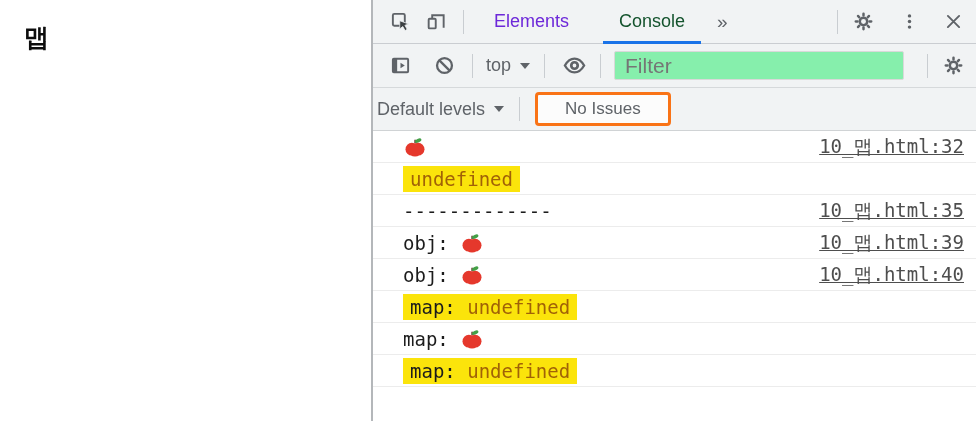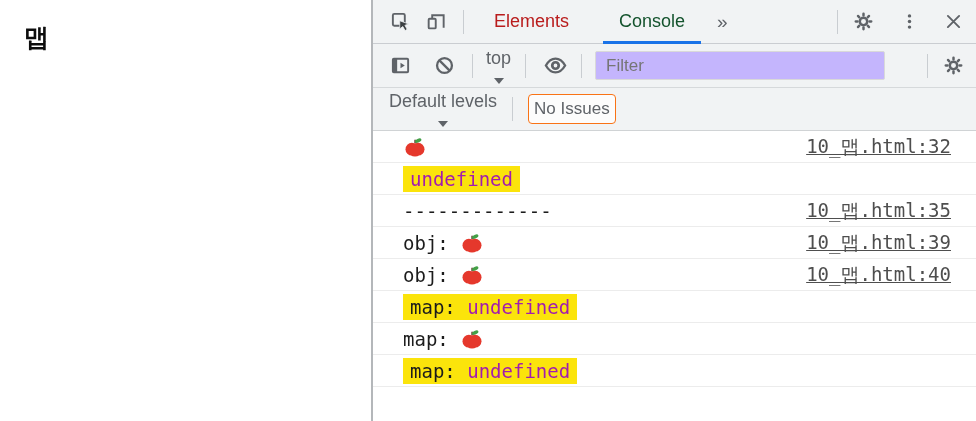--- a/index.html
+++ b/index.html
@@ -24,54 +24,54 @@
   .toolbar{height:43px;border-bottom:1px solid #d6d9db;}
   .levelsbar{height:42px;border-bottom:1px solid #d0d3d5;}
   .vdiv{width:1px;height:24px;background:#c9cdd1;flex:none;}
   .spacer{flex:1;}
   .icon-btn{
     display:flex;align-items:center;justify-content:center;
     width:30px;height:30px;flex:none;cursor:pointer;border-radius:2px;
   }
   .icon-btn svg{display:block;}
   .tab{
-    font-size:18px;color:#b91c1c;padding:0 18px;height:100%;
+    font-size:18px;color:#6d28d9;padding:0 18px;height:100%;
     display:flex;align-items:center;position:relative;cursor:pointer;white-space:nowrap;
   }
   .tab.active{color:#14532d;}
   .tab.active::after{
     content:"";position:absolute;left:2px;right:2px;bottom:-1px;height:3px;
     background:#1a73e8;
   }
   .more-tabs{font-size:19px;color:#5f6368;padding:0 14px;cursor:pointer;}
   .dd{
     display:flex;align-items:center;gap:9px;color:#5f6368;font-size:18px;
-    cursor:pointer;white-space:nowrap;flex-direction:column;
+    cursor:pointer;white-space:nowrap;
   }
   .filter-input{
-    width:268px;height:27px;border:1px solid #d9d9d9;background:#c4b5fd;
-    font-family:"Liberation Sans", sans-serif;font-size:17px;color:#333;
+    width:268px;height:27px;border:1px solid #d9d9d9;background:#86efac;
+    font-family:"Liberation Sans", sans-serif;font-size:21px;color:#333;
     padding:0 10px;outline:none;border-radius:2px;
   }
   .filter-input::placeholder{color:#757575;}
   .chip{
-    border:1px solid #f97316;background:#fcfcfc;border-radius:4px;
-    color:#5f6368;font-size:17px;padding:4px 5px;cursor:pointer;white-space:nowrap;
+    border:3px solid #f97316;background:#fcfcfc;border-radius:4px;
+    color:#5f6368;font-size:17px;padding:4px 27px;cursor:pointer;white-space:nowrap;
   }
   
   .console-rows{flex:1;background:#fff;overflow:hidden;font-family:"DejaVu Sans Mono","Liberation Mono",monospace;}
   .crow{
     height:31px;border-bottom:1px solid #ececec;
     display:flex;align-items:center;
-    padding-left:30px;padding-right:25px;
+    padding-left:30px;padding-right:12px;
   }
   .crow .msg{flex:1;display:flex;align-items:center;white-space:pre;font-size:19px;color:#1c1c1c;min-width:0;}
   .crow .msg .hl{background:#fbe40b;padding:2px 7px;display:inline-flex;align-items:center;white-space:pre;}
   .crow .msg .undef{color:#7d7d6a;}
-  .crow .msg .hl .undef{color:#a21caf;}
+  .crow .msg .hl .undef{color:#a16207;}
   .crow .msg svg{display:block;margin:0 1px;}
   .src-link{
     font-size:19px;color:#4e4e4e;text-decoration:underline;white-space:pre;
     cursor:pointer;flex:none;
   }
 </style>
 </head>
 <body>
 
 <svg width="0" height="0" style="position:absolute">
@@ -204,21 +204,21 @@
     <div class="spacer"></div>
     <div class="vdiv"></div>
     <div class="icon-btn" style="margin:0 8px 0 10px">
       <svg width="21" height="21">
           <use href="#i-gear"></use>
         </svg>
     </div>
   </div>
 
   <div class="bar levelsbar">
-    <div class="dd" style="margin-left:16px">
+    <div class="dd" style="margin-left:4px">
       <span>Default levels</span>
       <svg width="10" height="6">
           <use href="#i-caret"></use>
         </svg>
     </div>
     <div class="vdiv" style="margin:0 15px"></div>
     <div class="chip">No Issues</div>
   </div>
 
   <div class="console-rows" id="console-rows">

